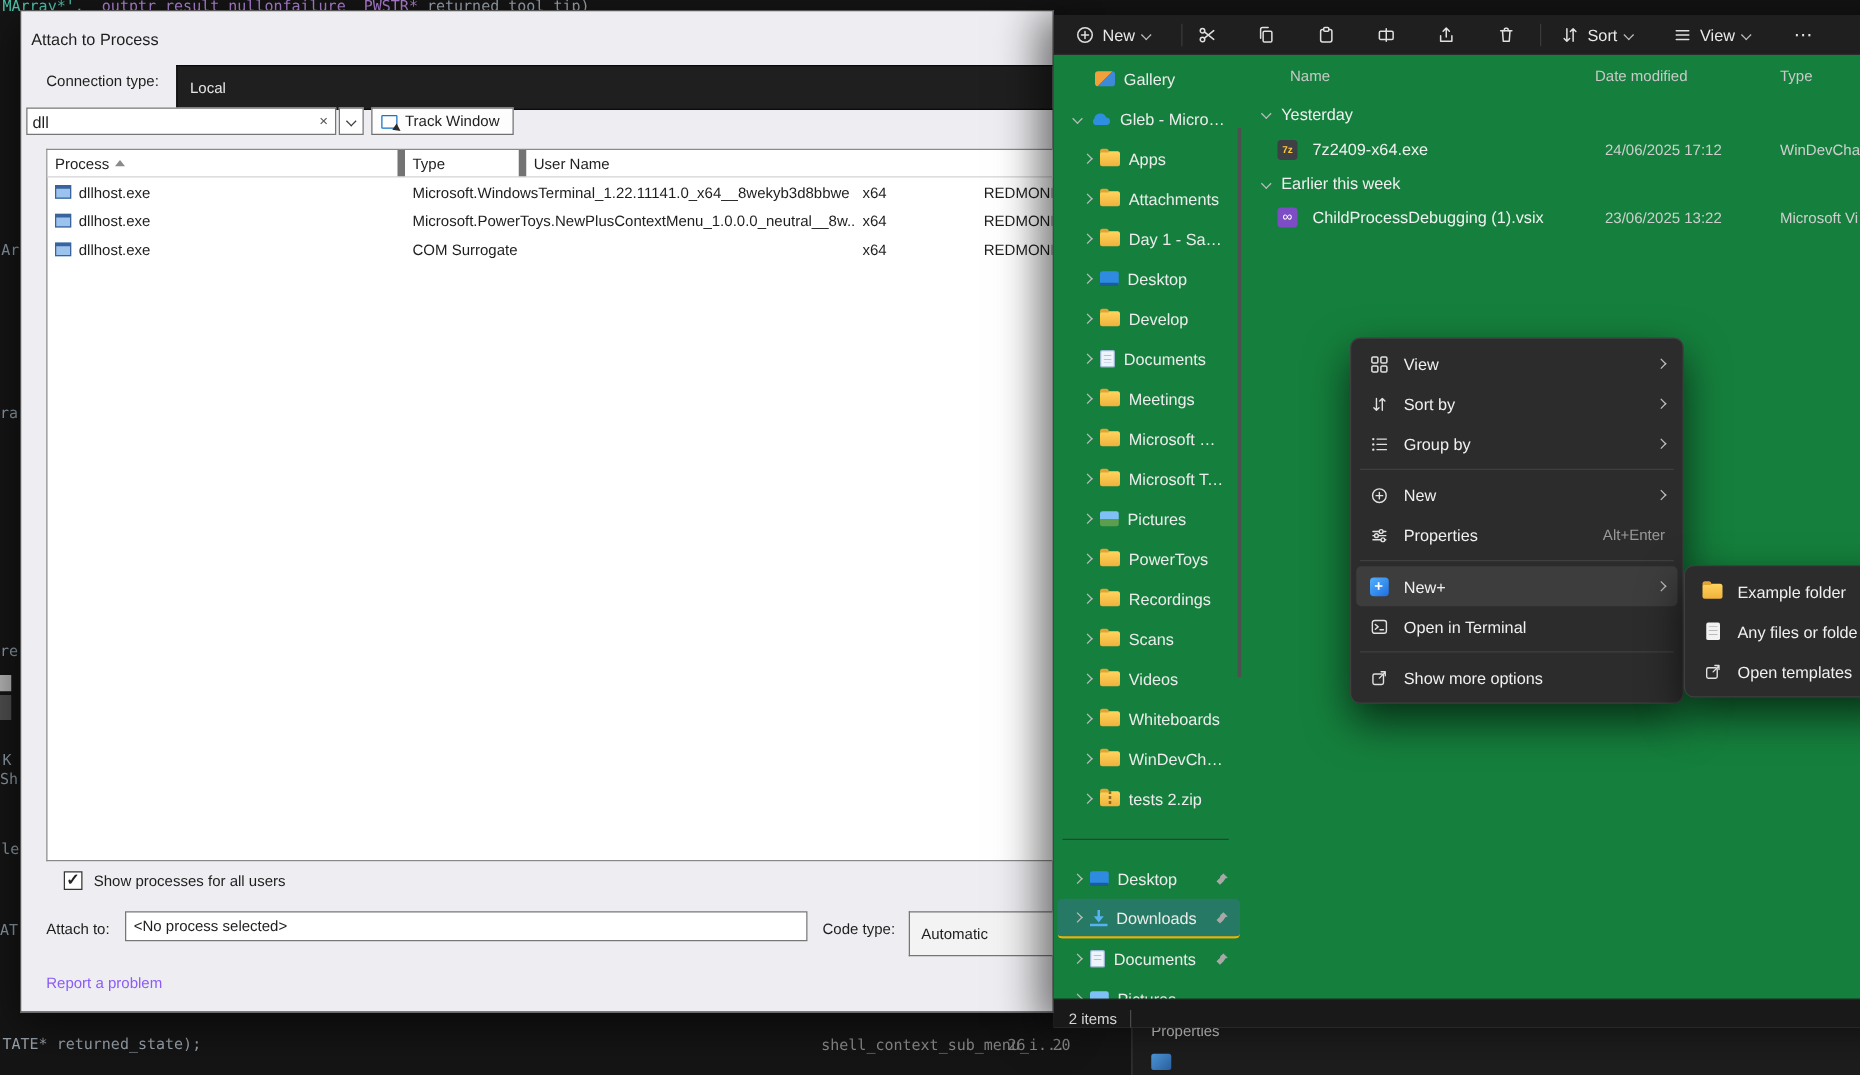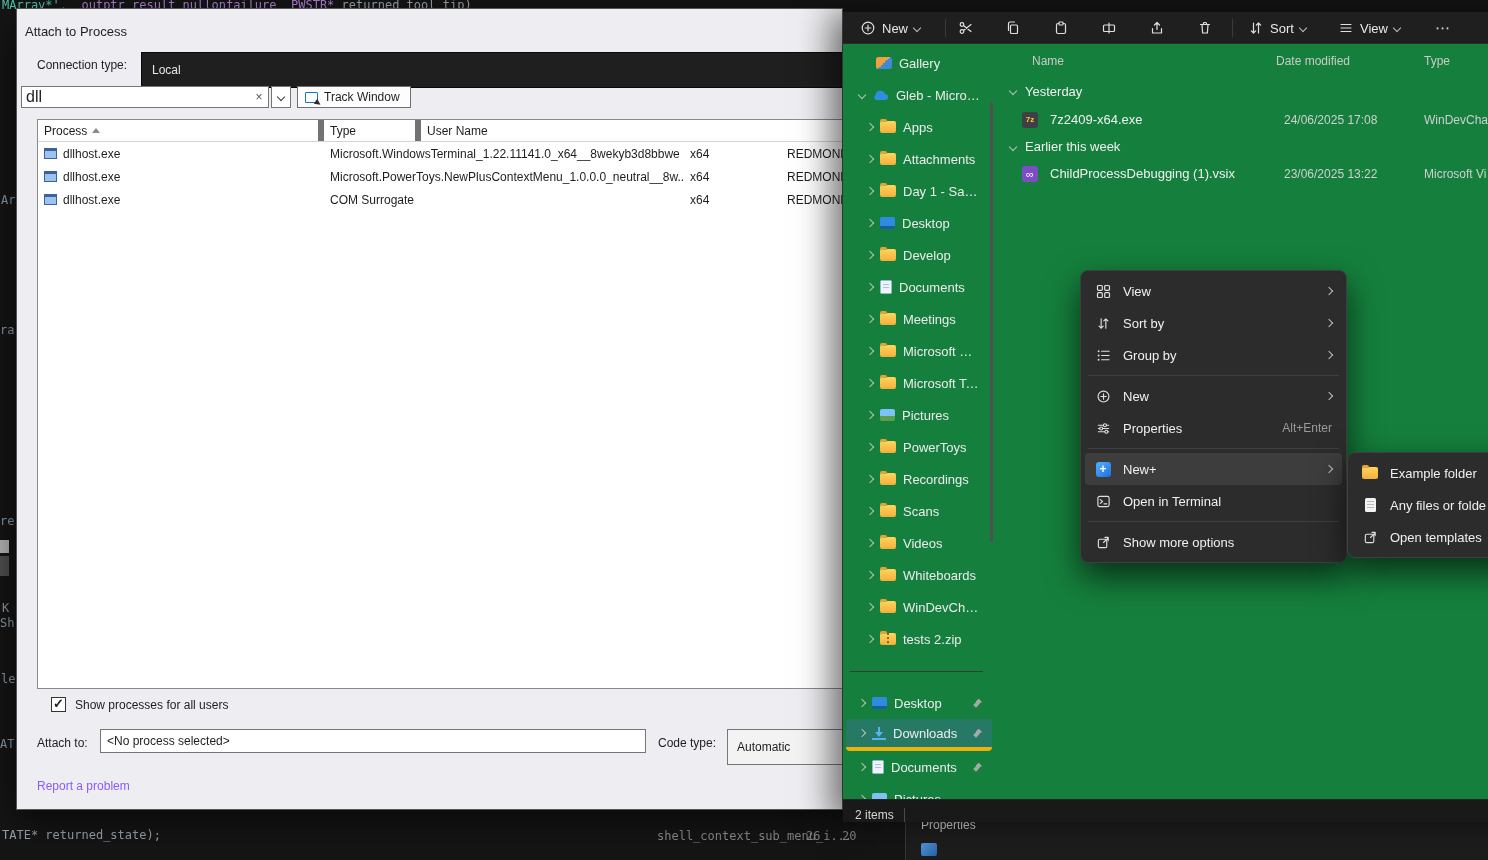--- a/index.html
+++ b/index.html
@@ -24,21 +24,21 @@
 
   
   #dialog{position:absolute;left:16px;top:8px;width:827px;height:802px;background:#eeeef2;
     border:1px solid #565656;box-shadow:0 10px 34px rgba(0,0,0,.6);color:#1e1e1e;font-size:12px;z-index:2}
   .dlg-title{position:absolute;left:8px;top:15px;font-size:13px}
   .conn-label{position:absolute;left:20px;top:49px}
   .conn-combo{position:absolute;left:124px;top:43px;right:0;height:36px;background:#1f1f1f;
     color:#e6e6e6;display:flex;align-items:center;padding-left:10px;border:1px solid #0a0a0a;border-right:none}
   .search-box{position:absolute;left:4px;top:77px;width:248px;height:22px;background:#fff;
     border:1px solid #767676;display:flex;align-items:center}
-  .search-box input{flex:1;border:none;outline:none;font-size:16px;padding:0 4px;color:#1e1e1e;
+  .search-box input{flex:1;border:none;outline:none;font-size:13px;padding:0 4px;color:#1e1e1e;
     font-family:"Liberation Sans",sans-serif;background:transparent}
   .search-clear{width:18px;text-align:center;color:#555;font-size:12px;cursor:default}
   .search-drop{position:absolute;left:254px;top:77px;width:20px;height:22px;background:#fff;
     border:1px solid #767676;display:flex;align-items:center;justify-content:center}
   .track-btn{position:absolute;left:280px;top:77px;height:22px;padding:0 10px 0 7px;background:#fdfdfd;
     border:1px solid #707070;display:flex;align-items:center;gap:6px;font-size:12px}
   .track-ico{width:13px;height:11px;border:1.4px solid #1374c9;border-radius:1px;position:relative;flex:none}
   .track-ico::after{content:"";position:absolute;right:-4px;bottom:-4px;border-left:6px solid #2b2b2b;
     border-top:3px solid transparent;border-bottom:3px solid transparent;transform:rotate(35deg)}
 
@@ -82,21 +82,21 @@
   .more-glyph{color:#e0e0e0;font-size:15px;letter-spacing:1px}
 
   .col-head{position:absolute;top:42px;font-size:12px;color:#c9c9c9}
 
   
   #sidebar{position:absolute;left:0;top:35px;width:152px;height:753px;overflow:hidden}
   .srow{height:32px;display:flex;align-items:center;gap:7px;padding-left:13px;margin:0 3px;border-radius:4px}
   .srow.child{padding-left:21px}
   .srow .lbl{white-space:nowrap;overflow:hidden;text-overflow:ellipsis;max-width:84px;font-size:13px;color:#ececec}
   .srow.child .lbl{max-width:78px}
-  .srow.sel{background:rgba(66,110,165,.38);border-bottom:4px solid #eab308}
+  .srow.sel{background:rgba(66,110,165,.38);border-bottom:2px solid #eab308}
   .side-sep{height:32px;position:relative}
   .side-sep::after{content:"";position:absolute;left:7px;right:12px;top:16px;height:1px;background:#3a3a3a}
   .side-scroll{position:absolute;left:147px;top:90px;width:3px;height:440px;background:#505050;border-radius:2px}
   .pin{margin-left:auto;margin-right:9px;flex:none}
 
   
   .ico-folder{width:16px;height:12px;background:linear-gradient(#ffd45e,#f0b13c);border-radius:2px;
     position:relative;flex:none}
   .ico-folder::before{content:"";position:absolute;left:0;top:-2.5px;width:7px;height:3px;background:#e2a336;
     border-radius:2px 2px 0 0}
@@ -472,21 +472,21 @@
   <div class="side-scroll"></div>
 
   <div id="files">
     <div class="group-head">
       <span class="chev d"></span>
       <span class="group-label">Yesterday</span>
     </div>
     <div class="frow">
       <span class="ico-exe"></span>
       <span class="fname">7z2409-x64.exe</span>
-      <span class="fdate">24/06/2025 17:08</span>
+      <span class="fdate">24/06/2025 17:12</span>
       <span class="ftype">WinDevChat</span>
     </div>
     <div class="group-head h2">
       <span class="chev d"></span>
       <span class="group-label">Earlier this week</span>
     </div>
     <div class="frow">
       <span class="ico-vsix"></span>
       <span class="fname">ChildProcessDebugging (1).vsix</span>
       <span class="fdate">23/06/2025 13:22</span>

